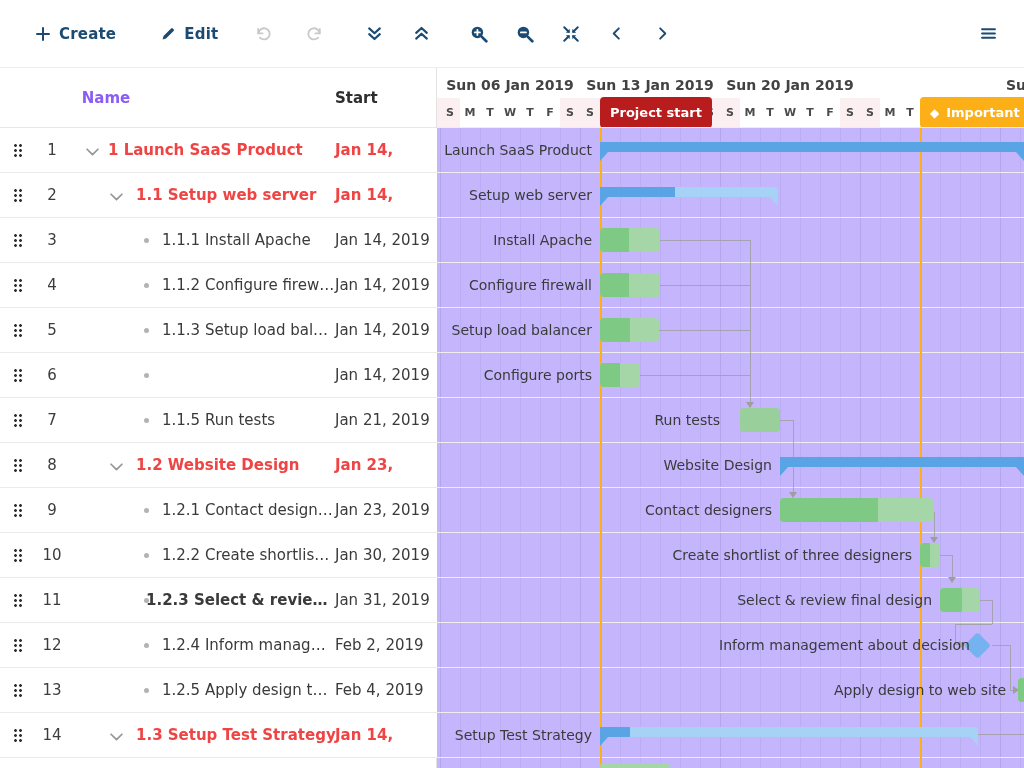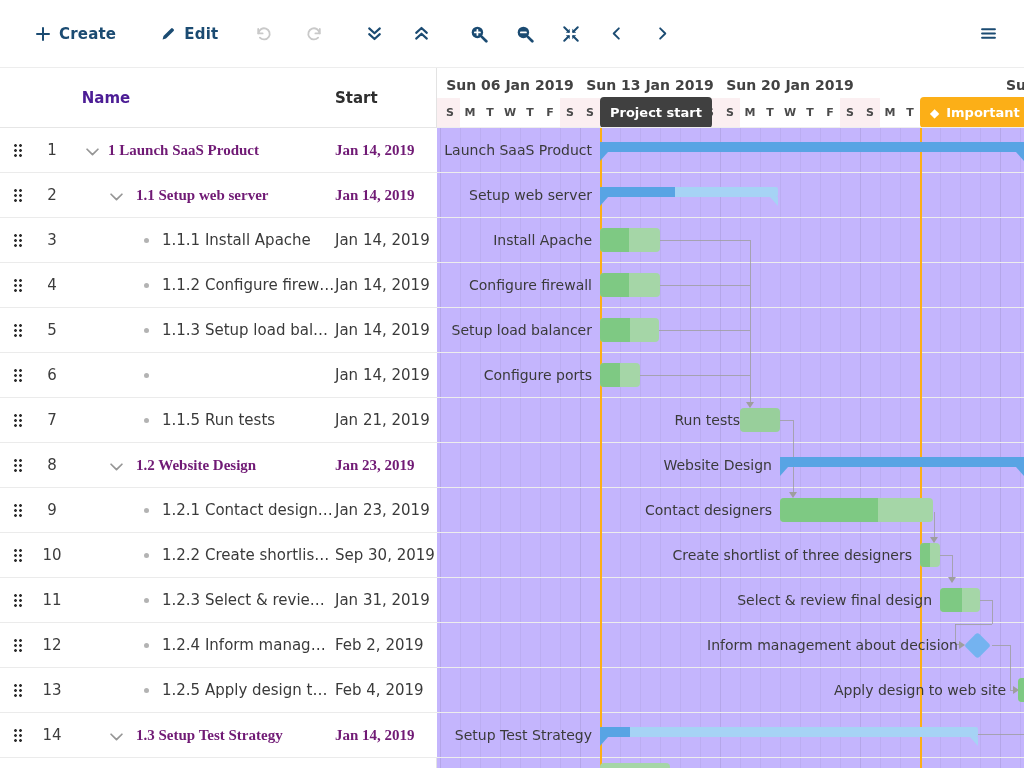--- a/index.html
+++ b/index.html
@@ -12,37 +12,37 @@
              border-bottom:1px solid #ededed; display:flex; align-items:center; }
   .tb-btn { display:inline-flex; align-items:center; gap:8px; color:#1b4b72; font-size:15px;
             font-weight:bold; cursor:pointer; letter-spacing:.2px; }
   .tb-btn.disabled { color:#c9c9c9; }
   .tb-btn svg { display:block; }
 
   
   .grid-header { position:absolute; left:0; top:68px; width:437px; height:60px; background:#fff;
                  border-bottom:1px solid #e6e6e6; border-right:1px solid #e3e3e3; z-index:9; }
   .col-name { position:absolute; left:62px; top:0; width:88px; height:60px; line-height:60px;
-              text-align:center; font-weight:bold; font-size:15px; color:#4c1d95; }
+              text-align:center; font-weight:bold; font-size:15px; color:#8b5cf6; }
   .col-start { position:absolute; left:335px; top:0; height:60px; line-height:60px;
                font-weight:bold; font-size:15px; color:#2e2e2e; }
   #table-rows { position:absolute; left:0; top:128px; width:437px; height:640px; background:#fff;
                 border-right:1px solid #e3e3e3; z-index:9; }
   .t-row { position:relative; width:437px; height:45px; border-bottom:1px solid #ebebeb; background:#fff; }
   .handle { position:absolute; left:13px; top:15px; width:10px; height:15px;
             background-image:radial-gradient(circle,#2f2f2f 1.3px,transparent 1.5px);
             background-size:5px 5px; cursor:grab; }
   .rownum { position:absolute; left:34px; top:0; width:36px; height:44px; line-height:44px;
             text-align:center; font-size:15px; color:#3c3c3c; }
   .expander { position:absolute; top:16px; width:14px; height:14px; cursor:pointer; }
   .bullet { position:absolute; top:20px; width:5px; height:5px; border-radius:50%; background:#b3b3b3; }
   .t-name { position:absolute; top:0; height:44px; line-height:44px; font-size:15px; color:#3a3a3a;
             white-space:nowrap; }
   .t-start { position:absolute; left:335px; top:0; height:44px; line-height:44px; font-size:15px; color:#3a3a3a; }
-  .bold { font-weight:bold; color:#701a75;font-family:Liberation Serif, serif; }
+  .bold { font-weight:bold; color:#ef4444; }
 
   
   .chart-header { position:absolute; left:437px; top:68px; width:587px; height:60px; background:#fff;
                   border-bottom:1px solid #eee; overflow:hidden; z-index:7; }
   .week-label { position:absolute; top:0; height:30px; line-height:34px; text-align:center;
                 font-weight:bold; font-size:14px; color:#424242; white-space:nowrap; }
   .day-cell { position:absolute; top:30px; width:20px; height:30px; line-height:30px; text-align:center;
               font-size:11px; font-weight:bold; color:#4b4b4b; }
   .weekend { background:#fbeff1; }
   .marker-label { position:absolute; top:29px; height:31px; line-height:31px; color:#fff;
@@ -224,27 +224,27 @@
         <div class="rownum">9</div>
         <div class="bullet" style="left: 144px;"></div>
         <div class="t-name" style="left: 162px;">1.2.1 Contact design…</div>
         <div class="t-start">Jan 23, 2019</div>
       </div>
       <div class="t-row">
         <div class="handle"></div>
         <div class="rownum">10</div>
         <div class="bullet" style="left: 144px;"></div>
         <div class="t-name" style="left: 162px;">1.2.2 Create shortlis…</div>
-        <div class="t-start">Sep 30, 2019</div>
+        <div class="t-start">Jan 30, 2019</div>
       </div>
       <div class="t-row">
         <div class="handle"></div>
         <div class="rownum">11</div>
         <div class="bullet" style="left: 144px;"></div>
-        <div class="t-name" style="left: 162px;">1.2.3 Select &amp; revie…</div>
+        <div class="t-name" style="left: 146px; font-weight: bold;">1.2.3 Select &amp; revie…</div>
         <div class="t-start">Jan 31, 2019</div>
       </div>
       <div class="t-row">
         <div class="handle"></div>
         <div class="rownum">12</div>
         <div class="bullet" style="left: 144px;"></div>
         <div class="t-name" style="left: 162px;">1.2.4 Inform manag…</div>
         <div class="t-start">Feb 2, 2019</div>
       </div>
       <div class="t-row">
@@ -294,21 +294,21 @@
       <div class="day-cell weekend" style="left: 403px;">S</div>
       <div class="day-cell weekend" style="left: 423px;">S</div>
       <div class="day-cell" style="left: 443px;">M</div>
       <div class="day-cell" style="left: 463px;">T</div>
       <div class="day-cell" style="left: 483px;">W</div>
       <div class="day-cell" style="left: 503px;">T</div>
       <div class="day-cell" style="left: 523px;">F</div>
       <div class="day-cell weekend" style="left: 543px;">S</div>
       <div class="day-cell weekend" style="left: 563px;">S</div>
       <div class="day-cell" style="left: 583px;">M</div>
-      <div class="marker-label" style="left: 163px; min-width: 88px; background: #404040;">Project start</div>
+      <div class="marker-label" style="left: 163px; min-width: 88px; background: #b91c1c;">Project start</div>
       <div class="marker-label" style="left: 483px; min-width: 120px; background: rgb(252, 175, 23);"><span class="dj">◆</span>Important d</div>
     </div>
 
   <div id="chart">
       <div class="vline wk" style="left: 3px;"></div>
       <div class="vline" style="left: 23px;"></div>
       <div class="vline" style="left: 43px;"></div>
       <div class="vline" style="left: 63px;"></div>
       <div class="vline" style="left: 83px;"></div>
       <div class="vline" style="left: 103px;"></div>
@@ -398,41 +398,41 @@
         <div class="task-prog" style="width: 29px; background: rgb(126, 201, 131);"></div>
       </div>
       <div class="bar-label" style="top: 192px; right: 432px;">Setup load balancer</div>
       <div class="task-bar" style="left: 163px; top: 190px; width: 59px; background: rgb(165, 214, 167);">
         <div class="task-prog" style="width: 30px; background: rgb(126, 201, 131);"></div>
       </div>
       <div class="bar-label" style="top: 237px; right: 432px;">Configure ports</div>
       <div class="task-bar" style="left: 163px; top: 235px; width: 40px; background: rgb(165, 214, 167);">
         <div class="task-prog" style="width: 20px; background: rgb(126, 201, 131);"></div>
       </div>
-      <div class="bar-label" style="top: 282px; right: 284px;">Run tests</div>
+      <div class="bar-label" style="top: 282px; right: 304px;">Run tests</div>
       <div class="task-bar" style="left: 303px; top: 280px; width: 40px; background: rgb(152, 207, 155);"></div>
       <div class="bar-label" style="top: 327px; right: 252px;">Website Design</div>
       <div class="sum-bar" style="left: 343px; top: 329px; width: 244px; background: rgb(166, 211, 245);">
         <div class="sum-prog" style="width: 244px; background: rgb(88, 164, 228);"></div>
         <div class="cap l" style="border-top-color: rgb(88, 164, 228);"></div>
         <div class="cap r" style="border-top-color: rgb(88, 164, 228);"></div>
       </div>
       <div class="bar-label" style="top: 372px; right: 252px;">Contact designers</div>
       <div class="task-bar" style="left: 343px; top: 370px; width: 153px; background: rgb(165, 214, 167);">
         <div class="task-prog" style="width: 98px; background: rgb(126, 201, 131);"></div>
       </div>
       <div class="bar-label" style="top: 417px; right: 112px;">Create shortlist of three designers</div>
       <div class="task-bar" style="left: 483px; top: 415px; width: 20px; background: rgb(165, 214, 167);">
         <div class="task-prog" style="width: 10px; background: rgb(126, 201, 131);"></div>
       </div>
       <div class="bar-label" style="top: 462px; right: 92px;">Select &amp; review final design</div>
       <div class="task-bar" style="left: 503px; top: 460px; width: 40px; background: rgb(165, 214, 167);">
         <div class="task-prog" style="width: 22px; background: rgb(126, 201, 131);"></div>
       </div>
-      <div class="bar-label" style="top: 507px; right: 66px; margin-left: 16px;">Inform management about decision</div>
+      <div class="bar-label" style="top: 507px; right: 54px; margin-left: 16px;">Inform management about decision</div>
       <div class="milestone" style="left: 531px; top: 508px; background: rgb(116, 179, 240);"></div>
       <div class="bar-label" style="top: 552px; right: 18px;">Apply design to web site</div>
       <div class="task-bar" style="left: 581px; top: 550px; width: 40px; background: rgb(165, 214, 167);">
         <div class="task-prog" style="width: 12px; background: rgb(126, 201, 131);"></div>
       </div>
       <div class="bar-label" style="top: 597px; right: 432px;">Setup Test Strategy</div>
       <div class="sum-bar" style="left: 163px; top: 599px; width: 378px; background: rgb(166, 211, 245);">
         <div class="sum-prog" style="width: 30px; background: rgb(88, 164, 228);"></div>
         <div class="cap l" style="border-top-color: rgb(88, 164, 228);"></div>
         <div class="cap r" style="border-top-color: rgb(166, 211, 245);"></div>

